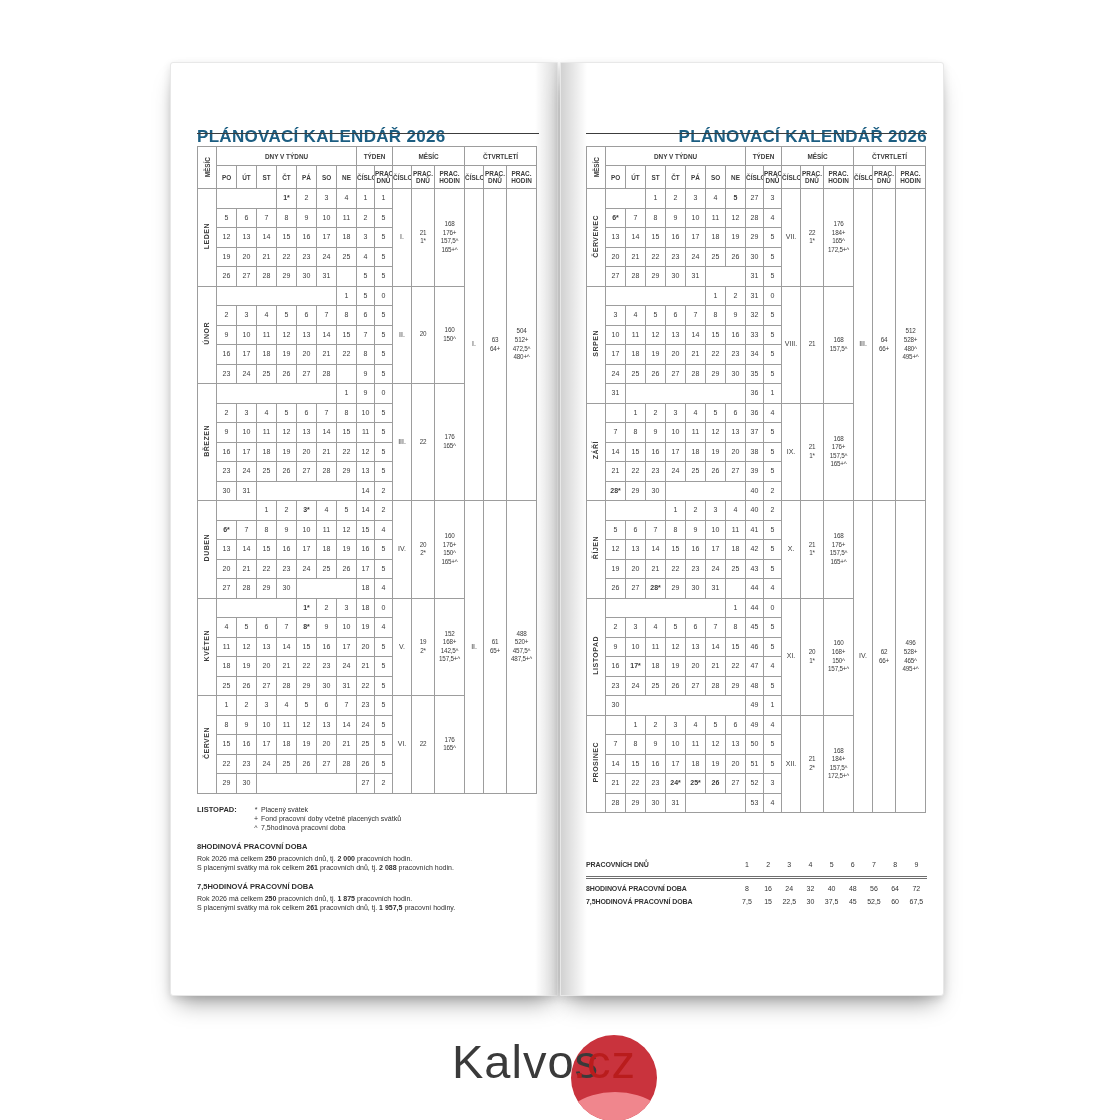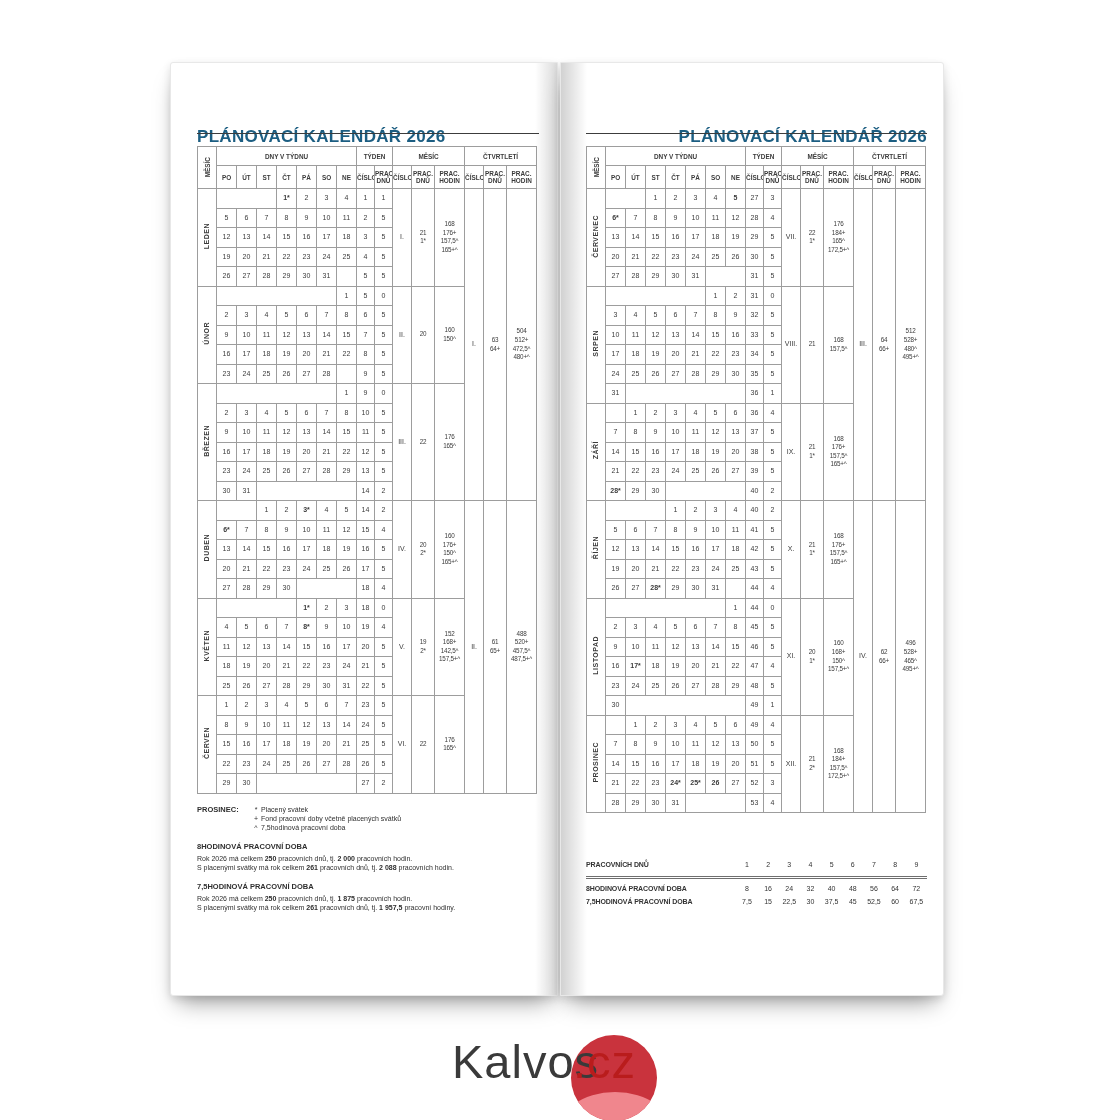--- a/index.html
+++ b/index.html
@@ -523,21 +523,21 @@
               <td class="blank" colspan="5"></td>
               <td>27</td>
               <td>2</td>
             </tr>
           </tbody>
         </table>
       </div>
 
     <div class="legend">
       <div class="legend-head">
-        <div class="legend-title">PROSINEC:</div>
+        <div class="legend-title">LISTOPAD:</div>
         <div class="legend-items">
           <div class="legend-item">
             <span class="legend-sym">*</span>
             <span>Placený svátek</span>
           </div>
           <div class="legend-item">
             <span class="legend-sym">+</span>
             <span>Fond pracovní doby včetně placených svátků</span>
           </div>
           <div class="legend-item">

